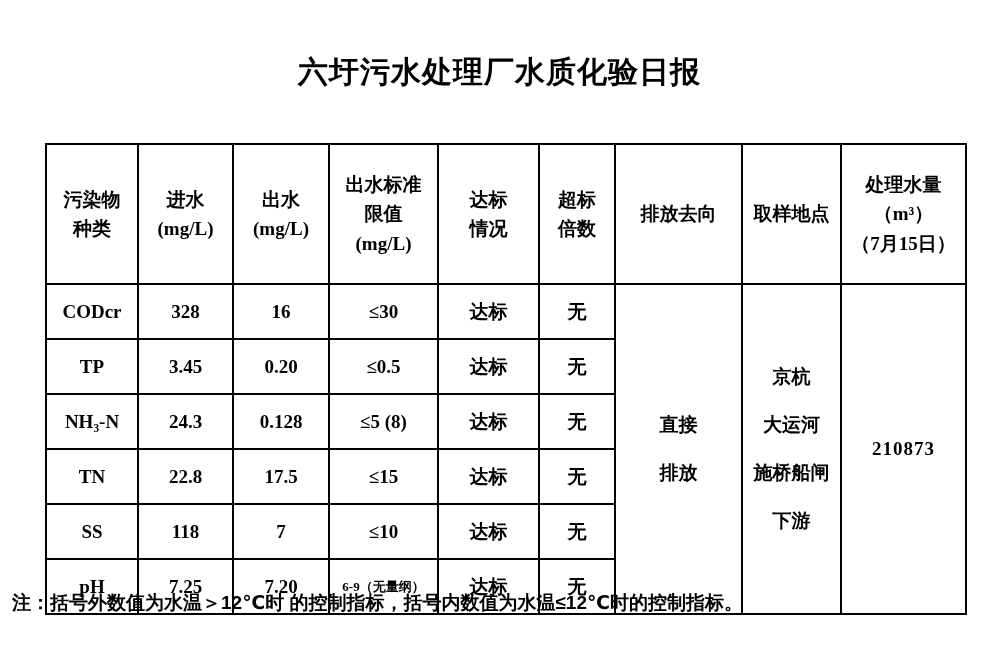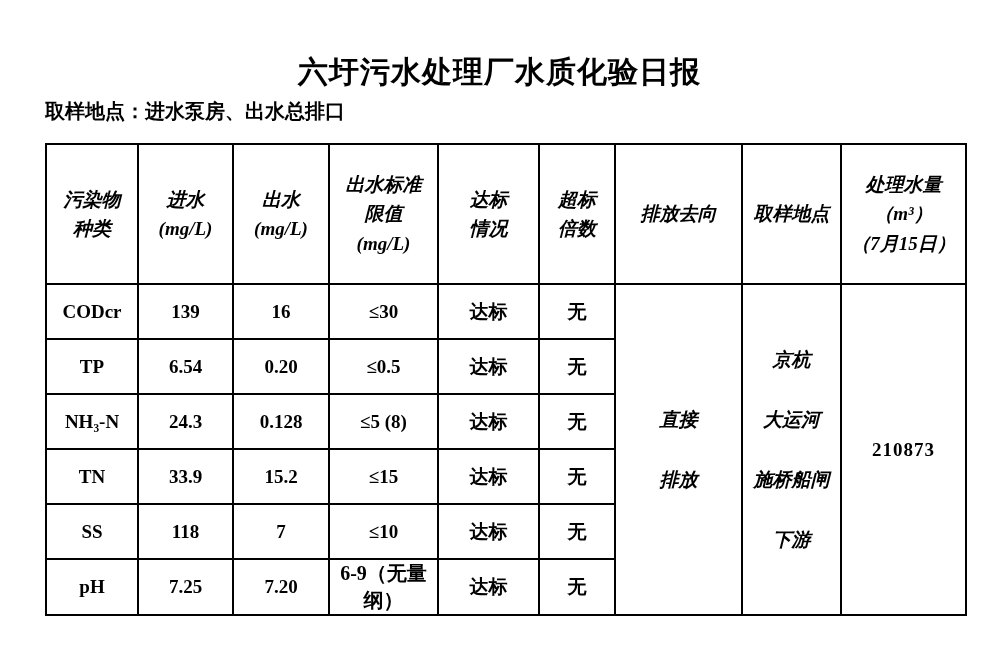--- a/index.html
+++ b/index.html
@@ -44,45 +44,44 @@
   }
   table.report th, table.report td {
     border: 2px solid #000000;
     text-align: center;
     vertical-align: middle;
     font-weight: bold;
     white-space: pre-line;
     padding: 0;
     overflow: hidden;
   }
-  table.report thead tr { height: 140px; font-style: italic; }
+  table.report thead tr { height: 140px; }
   table.report tbody tr { height: 55px; }
   table.report th { font-size: 19px; line-height: 1.55; }
   table.report td { font-size: 19px; }
-  td.merged-mode, td.merged-dest { font-size: 20px; line-height: 60px; font-style: italic; }
+  td.merged-mode, td.merged-dest { font-size: 20px; line-height: 48px; }
   td.volume { font-size: 31px; letter-spacing: 1px; }
-  tbody tr:nth-child(6) td.limit-cell { font-size: 20px; }
+  tbody tr:nth-child(6) td.limit-cell { font-size: 13px; }
   .note {
     position: absolute;
     top: 590px;
     left: 12px;
     font-size: 19px;
     font-weight: bold;
     font-family: "Liberation Sans", "DejaVu Sans", sans-serif;
   }
 </style>
 </head>
 <body>
 
 <div class="page">
 
   <div class="title">六圩污水处理厂水质化验日报</div>
 
   <div class="subheader">
-    <span class="sampling">取样地点：进水泵房、出水总排口</span>
   </div>
 
   <table class="report">
     <colgroup>
       <col style="width:92px">
         <col style="width:95px">
         <col style="width:96px">
       <col style="width:109px">
         <col style="width:101px">
         <col style="width:76px">
@@ -108,53 +107,53 @@
         <th>排放去向</th>
         <th>取样地点</th>
         <th>处理水量
 （m³）
 （7月15日）</th>
       </tr>
     </thead>
     <tbody>
       <tr>
         <td>CODcr</td>
-        <td>139</td>
+        <td>328</td>
         <td>16</td>
         <td class="limit-cell">≤30</td>
         <td>达标</td>
         <td>无</td>
         <td class="merged-mode" rowspan="6">直接
 排放</td>
         <td class="merged-dest" rowspan="6">京杭
 大运河
 施桥船闸
 下游</td>
         <td class="volume" rowspan="6">210873</td>
       </tr>
       <tr>
         <td>TP</td>
-        <td>6.54</td>
+        <td>3.45</td>
         <td>0.20</td>
         <td class="limit-cell">≤0.5</td>
         <td>达标</td>
         <td>无</td>
       </tr>
       <tr>
         <td>NH₃-N</td>
         <td>24.3</td>
         <td>0.128</td>
         <td class="limit-cell">≤5 (8)</td>
         <td>达标</td>
         <td>无</td>
       </tr>
       <tr>
         <td>TN</td>
-        <td>33.9</td>
-        <td>15.2</td>
+        <td>22.8</td>
+        <td>17.5</td>
         <td class="limit-cell">≤15</td>
         <td>达标</td>
         <td>无</td>
       </tr>
       <tr>
         <td>SS</td>
         <td>118</td>
         <td>7</td>
         <td class="limit-cell">≤10</td>
         <td>达标</td>
@@ -164,14 +163,15 @@
         <td>pH</td>
         <td>7.25</td>
         <td>7.20</td>
         <td class="limit-cell">6-9（无量纲）</td>
         <td>达标</td>
         <td>无</td>
       </tr>
     </tbody>
   </table>
 
+  <div class="note">注：括号外数值为水温＞12℃时 的控制指标，括号内数值为水温≤12℃时的控制指标。</div>
 
 </div>
 
 </body></html>

